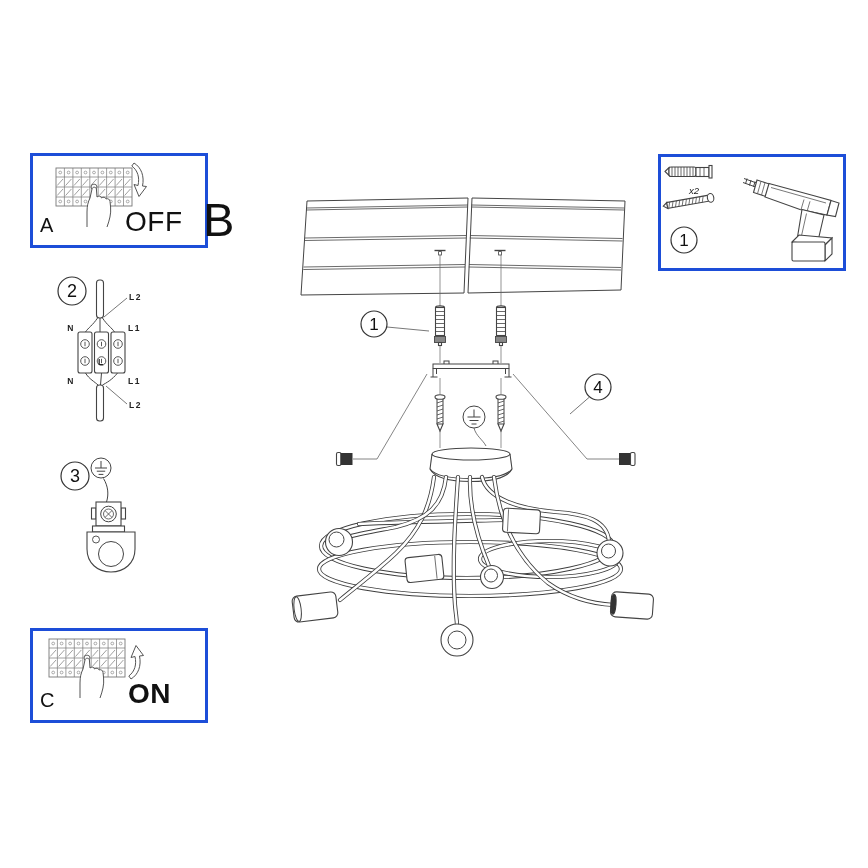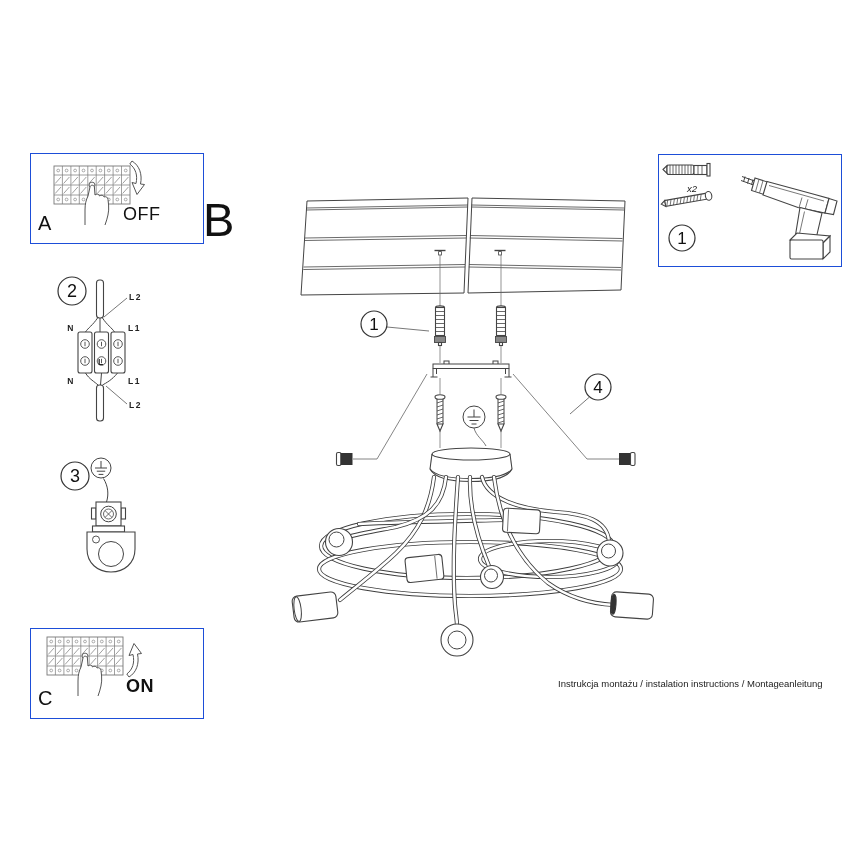--- a/index.html
+++ b/index.html
@@ -1,21 +1,21 @@
 <!DOCTYPE html>
 <html><head>
 <meta charset="utf-8">
 <style>
   html,body{margin:0;padding:0;background:#fff;}
   #page{position:relative;width:868px;height:868px;background:#fff;overflow:hidden;
         font-family:"Liberation Sans",sans-serif;color:#111;}
   .abs{position:absolute;}
-  .stepbox{position:absolute;border:1px solid #1d4ed8;background:#fff;}
+  .stepbox{position:absolute;border:3px solid #1d4ed8;background:#fff;}
   .corner-label{position:absolute;font-size:20px;color:#111;}
-  .action-label{position:absolute;font-size:18px;letter-spacing:.5px;color:#111;}
+  .action-label{position:absolute;font-size:28px;letter-spacing:.5px;color:#111;}
   .bigletter{position:absolute;font-size:47px;color:#111;line-height:1;}
   .footer{position:absolute;left:558px;top:677px;font-size:9.5px;line-height:14px;color:#222;white-space:nowrap;}
   svg{display:block;}
   .ln{stroke:#444;stroke-width:1;fill:none;}
   .ln-thin{stroke:#555;stroke-width:.8;fill:none;}
   .wh{fill:#fff;stroke:#444;stroke-width:1.1;}
   .tube-o{stroke:#3d3d3d;stroke-width:4.2;fill:none;stroke-linecap:round;}
   .tube-i{stroke:#fff;stroke-width:2.5;fill:none;stroke-linecap:round;}
   .badge{fill:#fff;stroke:#333;stroke-width:1.2;}
   .badge-t{font-family:"Liberation Sans",sans-serif;font-size:17px;fill:#111;text-anchor:middle;}
@@ -464,16 +464,15 @@
         <circle cx="491" cy="575.5" r="6.5" fill="none" stroke="#444" stroke-width="1"></circle>
       </g>
       <g>
         <circle class="wh" cx="457" cy="640" r="16"></circle>
         <circle cx="457" cy="640" r="9" fill="none" stroke="#444" stroke-width="1"></circle>
       </g>
     </g>
   </svg>
 
   <div class="footer">
-    <div>Instrukcja montażu / instalation instructions / Montageanleitung</div>
   </div>
 
 </div>
 
 </body></html>

